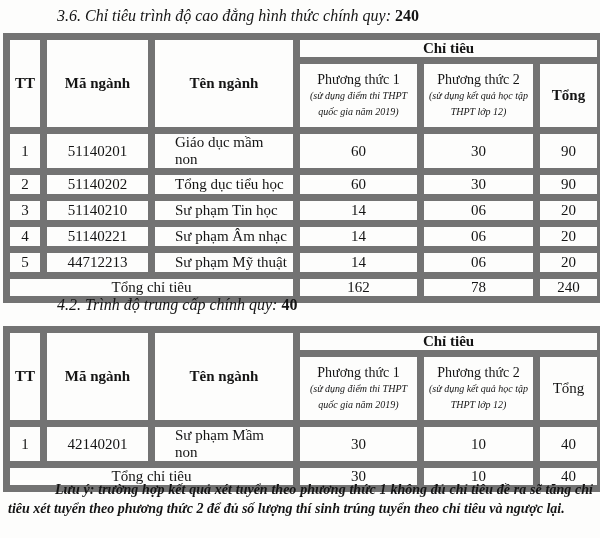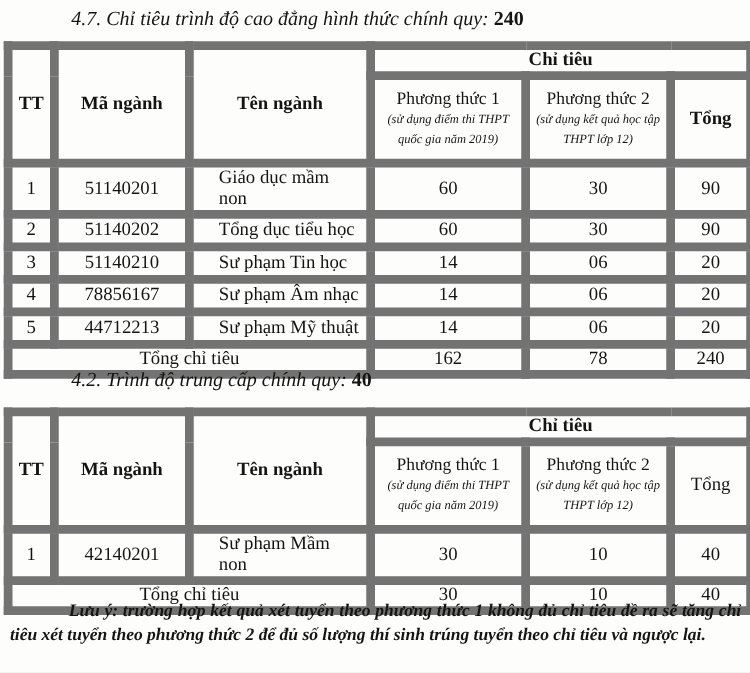--- a/index.html
+++ b/index.html
@@ -53,21 +53,21 @@
     font-size:14px; line-height:19px;
     font-weight:bold; font-style:italic;
     text-align:justify; text-indent:47px;
   }
 </style>
 </head>
 <body>
 
 <div class="page">
 
-  <p class="sec-title" id="title1"><span class="t-txt">4.7. Chỉ tiêu trình độ cao đẳng hình thức chính quy:</span><span class="t-val">240</span></p>
+  <p class="sec-title" id="title1"><span class="t-txt">3.6. Chỉ tiêu trình độ cao đẳng hình thức chính quy:</span><span class="t-val">240</span></p>
 
   <table class="quota" id="t1">
     <colgroup>
       <col style="width:37px">
         <col style="width:108px">
         <col style="width:145px">
       <col style="width:124px">
         <col style="width:116px">
         <col style="width:64px">
     </colgroup>
@@ -110,21 +110,21 @@
       <tr class="drow">
         <td class="center">3</td>
         <td class="center">51140210</td>
         <td class="name">Sư phạm Tin học</td>
         <td class="center">14</td>
         <td class="center">06</td>
         <td class="center">20</td>
       </tr>
       <tr class="drow">
         <td class="center">4</td>
-        <td class="center">78856167</td>
+        <td class="center">51140221</td>
         <td class="name">Sư phạm Âm nhạc</td>
         <td class="center">14</td>
         <td class="center">06</td>
         <td class="center">20</td>
       </tr>
       <tr class="drow">
         <td class="center">5</td>
         <td class="center">44712213</td>
         <td class="name">Sư phạm Mỹ thuật</td>
         <td class="center">14</td>

